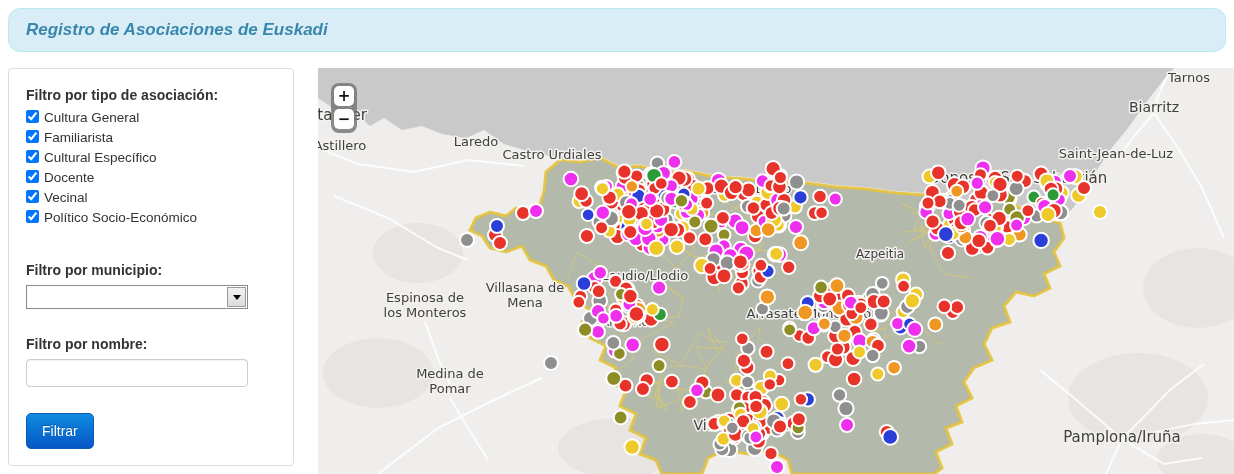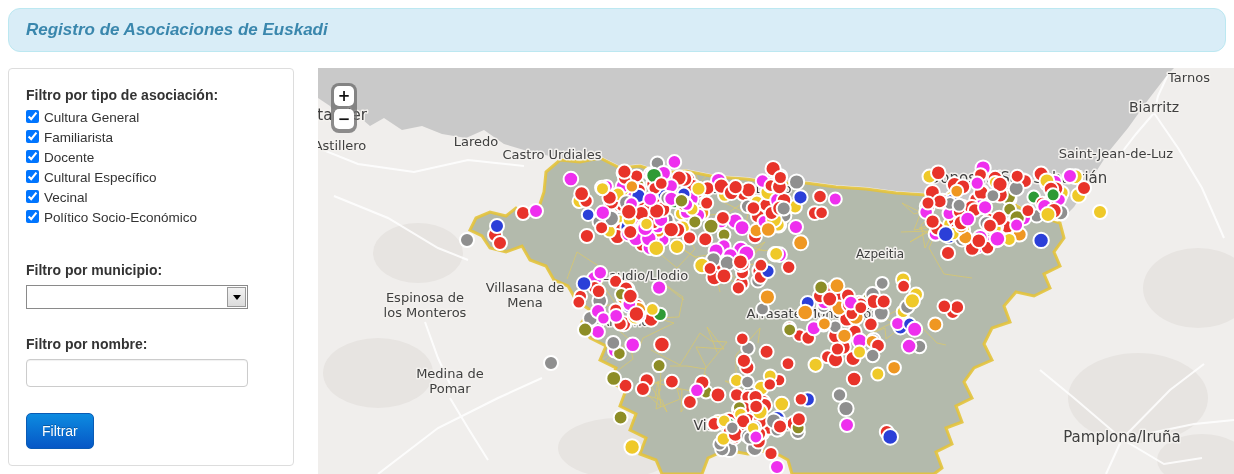--- a/index.html
+++ b/index.html
@@ -53,25 +53,25 @@
         <label class="chk-row">
           <input type="checkbox" checked="" style="">
           <span>Cultura General</span>
         </label>
         <label class="chk-row">
           <input type="checkbox" checked="" style="">
           <span>Familiarista</span>
         </label>
         <label class="chk-row">
           <input type="checkbox" checked="" style="">
-          <span>Docente</span>
+          <span>Cultural Específico</span>
         </label>
         <label class="chk-row">
           <input type="checkbox" checked="" style="">
-          <span>Cultural Específico</span>
+          <span>Docente</span>
         </label>
         <label class="chk-row">
           <input type="checkbox" checked="" style="">
           <span>Vecinal</span>
         </label>
         <label class="chk-row">
           <input type="checkbox" checked="" style="">
           <span>Político Socio-Económico</span>
         </label>
       </div>

